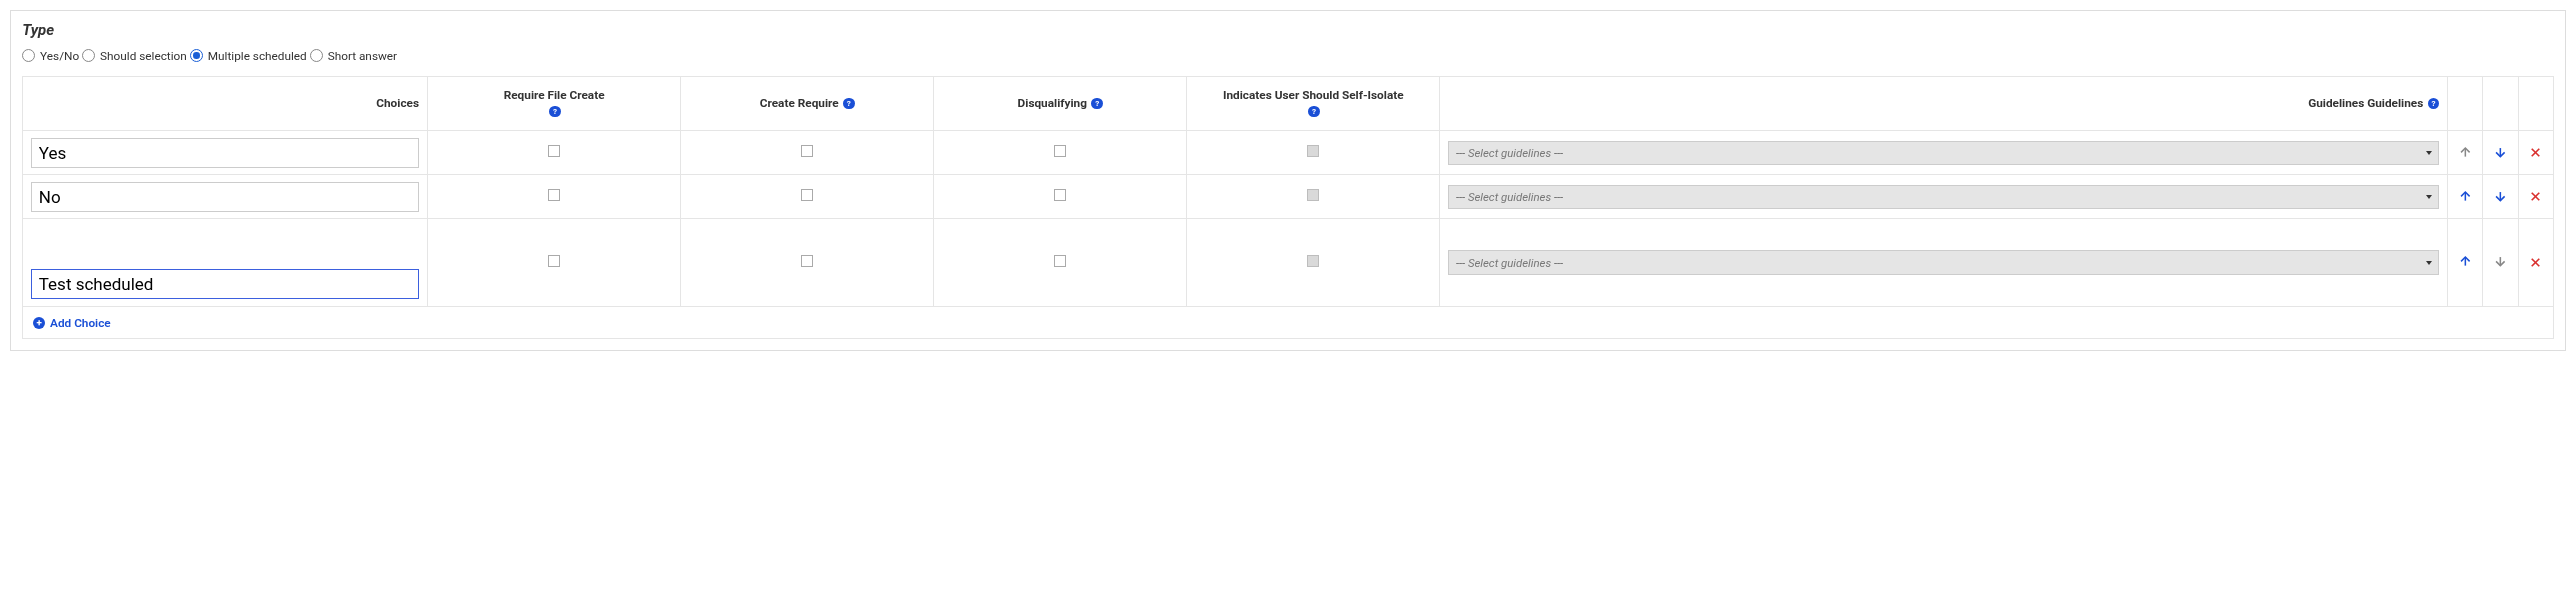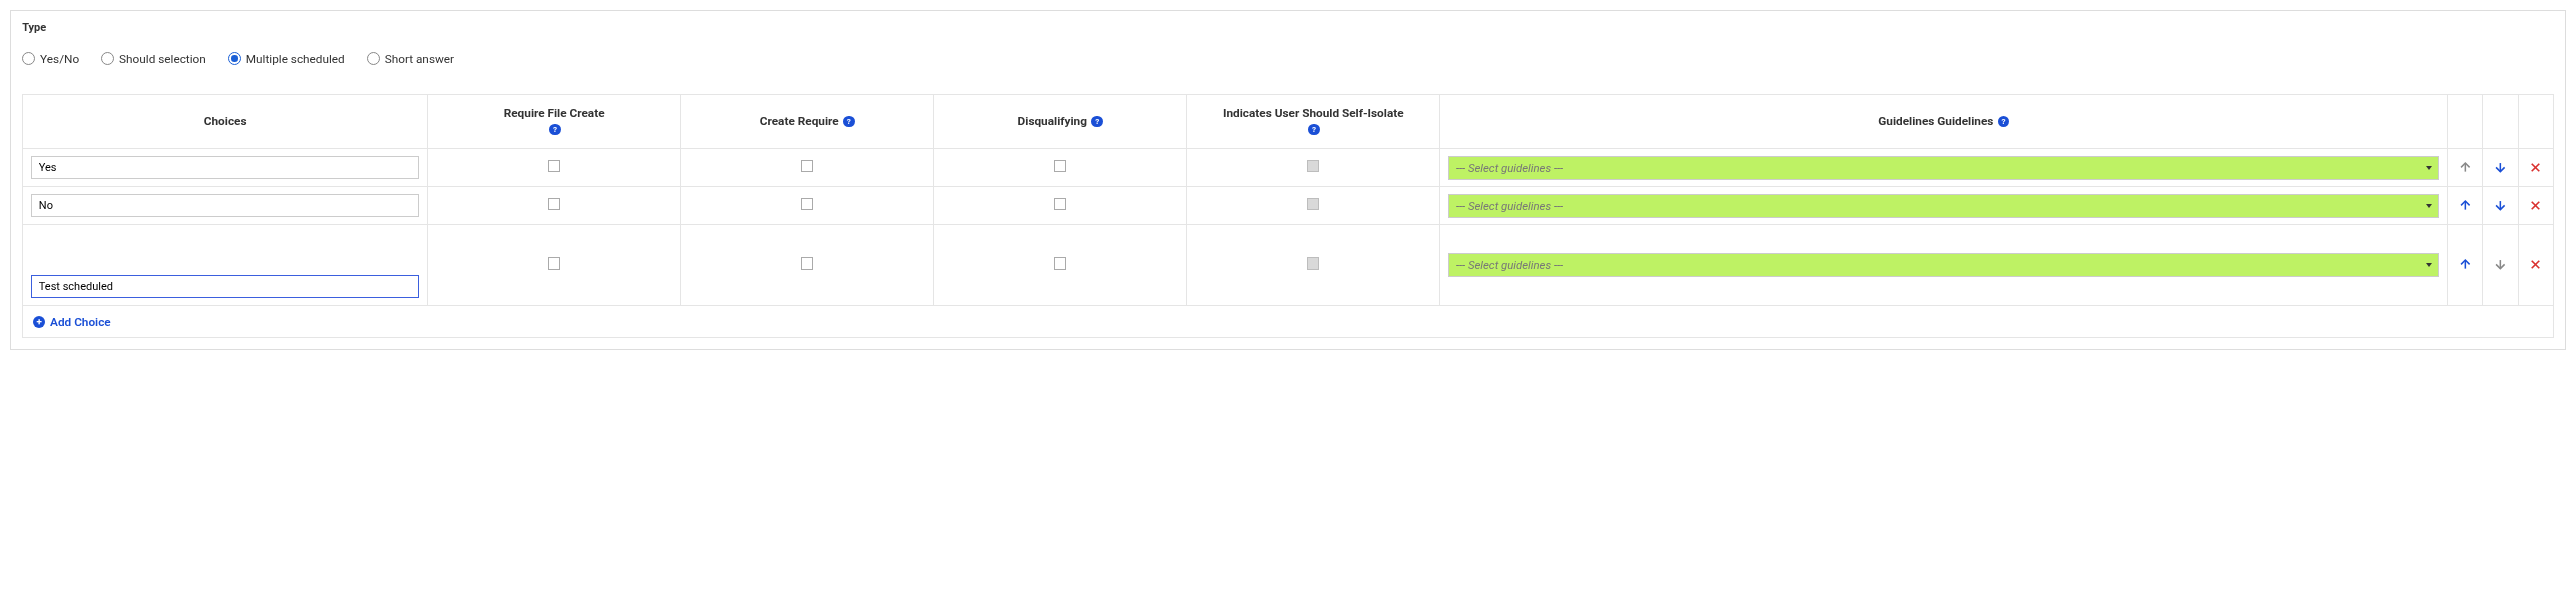--- a/index.html
+++ b/index.html
@@ -19,28 +19,29 @@
     border-bottom: 0.8px solid #ddd;
     padding: 6.5px 11.4px;
     font-weight: 600;
     font-size: 12.2px;
   }
   .panel-body {
     padding: 9.8px 11.4px 11.4px;
   }
   .type-label {
     font-weight: 700;
-    margin-bottom: 18px;
-    font-size: 11px;
+    margin-bottom: 10px;
+    font-size: 15px;
+    font-style: italic;
   }
   .radio-row {
     display: flex;
-    gap: 22px;
-    align-items: center;
-    margin-bottom: 28px;
+    gap: 3px;
+    align-items: center;
+    margin-bottom: 13px;
   }
   .radio-item {
     display: inline-flex;
     align-items: center;
     gap: 4.9px;
     cursor: pointer;
   }
   .radio-circle {
     width: 13px;
     height: 13px;
@@ -71,33 +72,33 @@
   thead th {
     border: 0.8px solid #e5e5e5;
     padding: 11.4px 8.1px;
     font-weight: 700;
     font-size: 11.8px;
     text-align: center;
     vertical-align: middle;
     background: #fff;
     line-height: 1.3;
   }
-  thead th.left { text-align: center; }
+  thead th.left { text-align: right; }
   tbody td {
     border: 0.8px solid #e5e5e5;
     padding: 6.5px 8.1px;
     text-align: center;
     vertical-align: middle;
     background: #fff;
   }
   .choice-input {
     width: 100%;
     padding: 4.1px 6.5px;
     border: 0.8px solid #ccc;
-    font-size: 11px;
+    font-size: 17px;
     font-family: inherit;
   }
   .choice-input.focused {
     border: 1.2px solid #3b5fde;
     margin-top: 43px;
   }
   .cb {
     width: 12.2px;
     height: 12.2px;
     border: 0.8px solid #aaa;
@@ -110,21 +111,21 @@
   }
   .guideline-select {
     width: 100%;
     display: flex;
     align-items: center;
     justify-content: space-between;
     border: 0.8px solid #ccc;
     padding: 4.1px 6.5px;
     font-style: italic;
     color: #777;
-    background: #bef264;
+    background: #e5e5e5;
     cursor: pointer;
     font-size: 11.4px;
     text-align: right;
   }
   .caret-down {
     width: 0; height: 0;
     border-left: 3.3px solid transparent;
     border-right: 3.3px solid transparent;
     border-top: 4.1px solid #333;
     font-style: normal;

